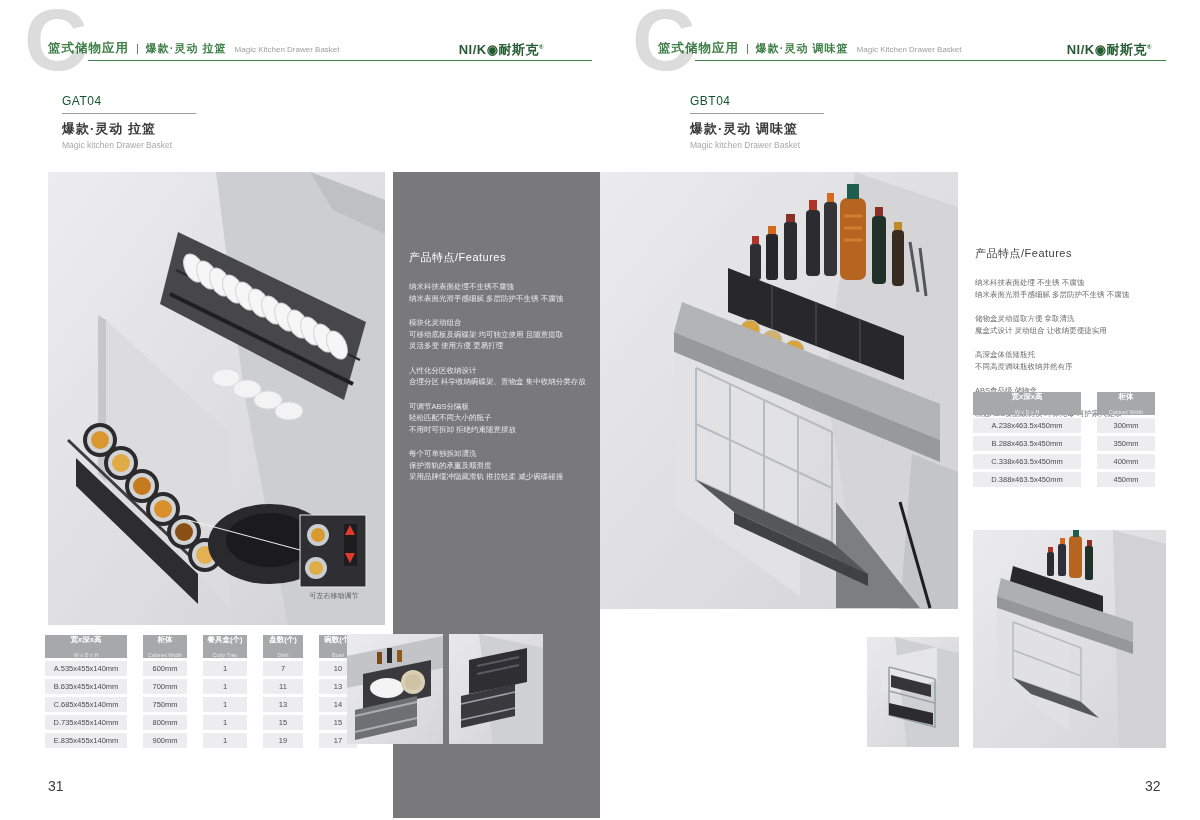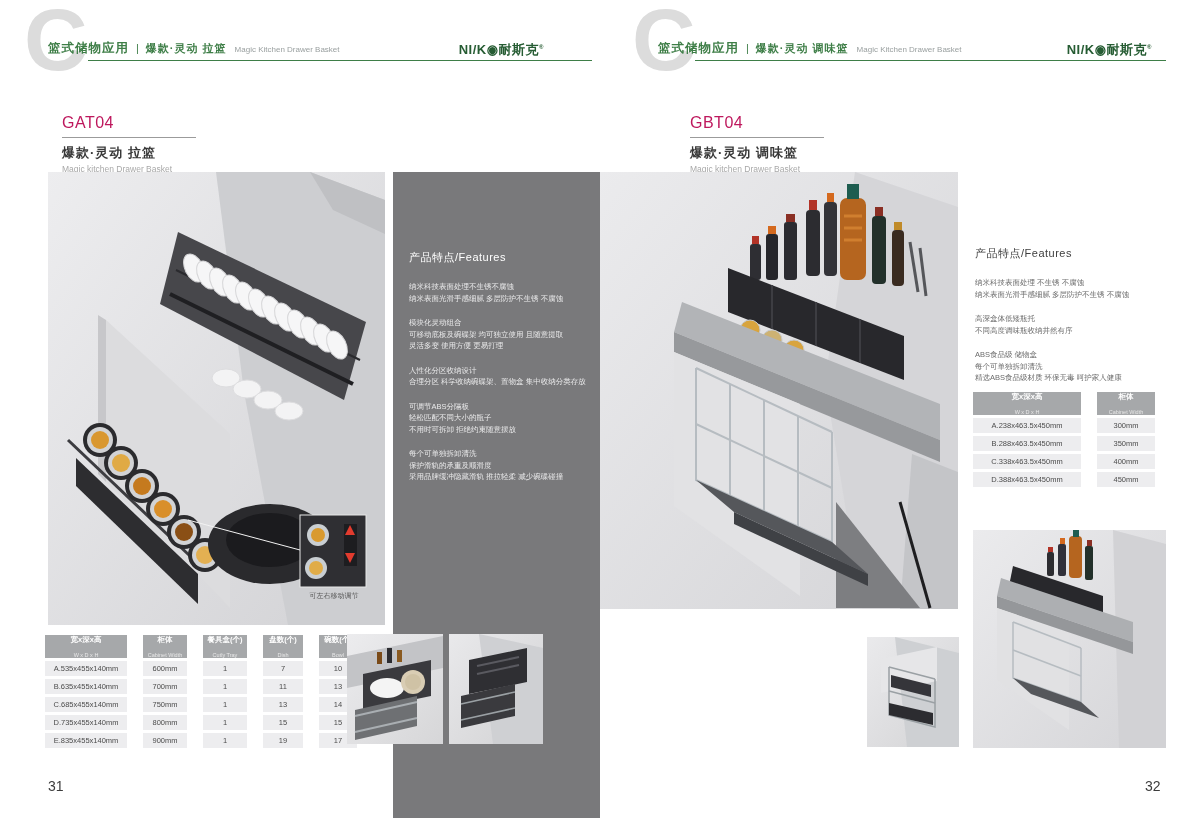--- a/index.html
+++ b/index.html
@@ -21,21 +21,21 @@
   .hdr .en  { font-size:8px; color:#9aa0a0; margin-left:8px; }
   .logo { position:absolute; top:41px; right:56px; font-size:13px; font-weight:bold; color:#265c33; letter-spacing:0.5px; }
   #page-right .logo { right:48px; }
   .logo sup { font-size:6px; }
   .rule { position:absolute; top:60px; left:88px; right:8px; height:1px; background:#3e7e47; }
   #page-right .rule { left:95px; right:34px; }
 
   
   .product { position:absolute; left:62px; top:94px; }
   #page-right .product { left:90px; }
-  .product .code { font-size:16px; color:#be185d; letter-spacing:0.5px;margin-top:20px; }
+  .product .code { font-size:12px; color:#14532d; letter-spacing:0.5px; }
   .product .p-underline { width:134px; height:1px; background:#9b9b9b; margin:5px 0 6px; }
   .product .pname { font-size:13px; font-weight:bold; color:#383838; letter-spacing:1px; }
   .product .pen { font-size:8.5px; color:#a8a8a8; margin-top:2px; }
 
   
   .photo { position:absolute; overflow:hidden; }
   .photo-main-left  { left:48px; top:172px; width:337px; height:453px; }
   .photo-main-right { left:0px;  top:172px; width:358px; height:437px; }
   .thumb1 { left:347px; top:634px; width:96px; height:110px; }
   .thumb2 { left:449px; top:634px; width:94px; height:110px; }
@@ -401,20 +401,24 @@
     </svg>
   </div>
 
   <div class="features-right">
     <div class="f-title">产品特点/Features</div>
     <div class="f-para">
       <div class="f-line">纳米科技表面处理 不生锈 不腐蚀</div>
       <div class="f-line">纳米表面光滑手感细腻 多层防护不生锈 不腐蚀</div>
     </div>
     <div class="f-para">
+      <div class="f-line">储物盒灵动提取方便 拿取清洗</div>
+      <div class="f-line">魔盒式设计 灵动组合 让收纳更便捷实用</div>
+    </div>
+    <div class="f-para">
       <div class="f-line">高深盒体低矮瓶托</div>
       <div class="f-line">不同高度调味瓶收纳井然有序</div>
     </div>
     <div class="f-para">
       <div class="f-line">ABS食品级 储物盒</div>
       <div class="f-line">每个可单独拆卸清洗</div>
       <div class="f-line">精选ABS食品级材质 环保无毒 呵护家人健康</div>
     </div>
   </div>
 

